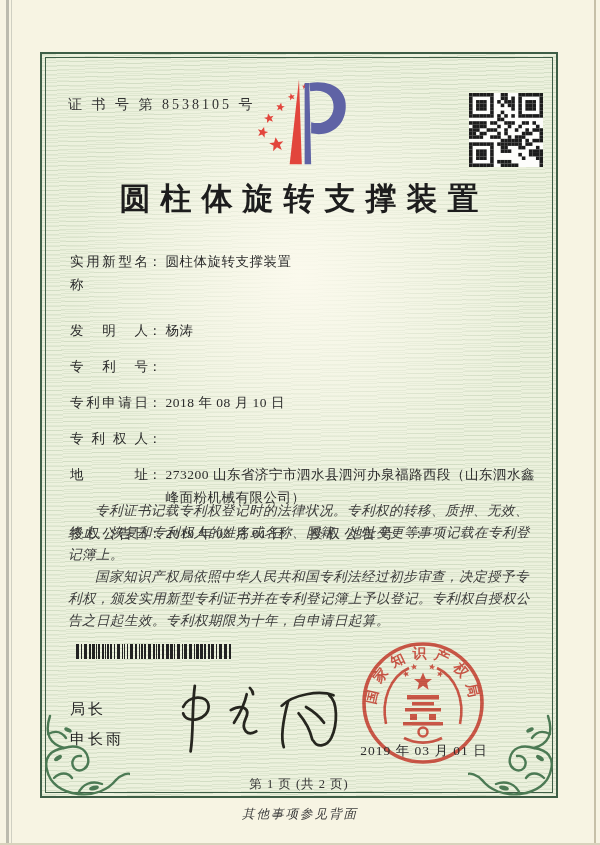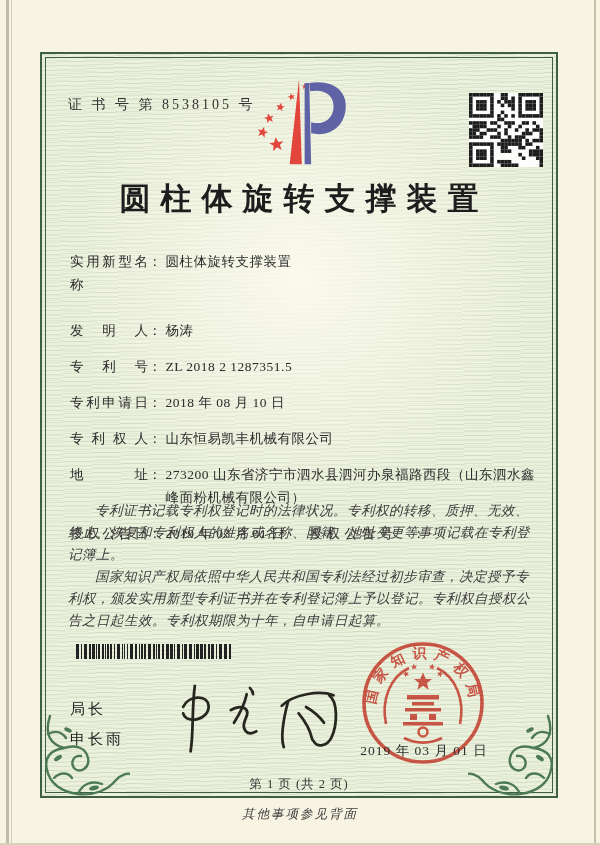--- a/index.html
+++ b/index.html
@@ -351,31 +351,29 @@
         <span class="fvalue">圆柱体旋转支撑装置</span>
       </div>
       <div class="frow">
         <span class="flabel">发明人</span>
           <span class="fcolon">：</span>
         <span class="fvalue">杨涛</span>
       </div>
       <div class="frow">
         <span class="flabel">专利号</span>
           <span class="fcolon">：</span>
-        <span class="fvalue">ZL 2018 2 1287351.5</span>
       </div>
       <div class="frow">
         <span class="flabel">专利申请日</span>
           <span class="fcolon">：</span>
         <span class="fvalue">2018 年 08 月 10 日</span>
       </div>
       <div class="frow">
         <span class="flabel">专利权人</span>
           <span class="fcolon">：</span>
-        <span class="fvalue">山东恒易凯丰机械有限公司</span>
       </div>
       <div class="frow">
         <span class="flabel">地址</span>
           <span class="fcolon">：</span>
         <span class="fvalue wrap">273200 山东省济宁市泗水县泗河办泉福路西段（山东泗水鑫峰面粉机械有限公司）</span>
       </div>
       <div class="frow">
         <span class="flabel">授权公告日</span>
           <span class="fcolon">：</span>
         <span class="fvalue">2019 年 03 月 01 日</span>

